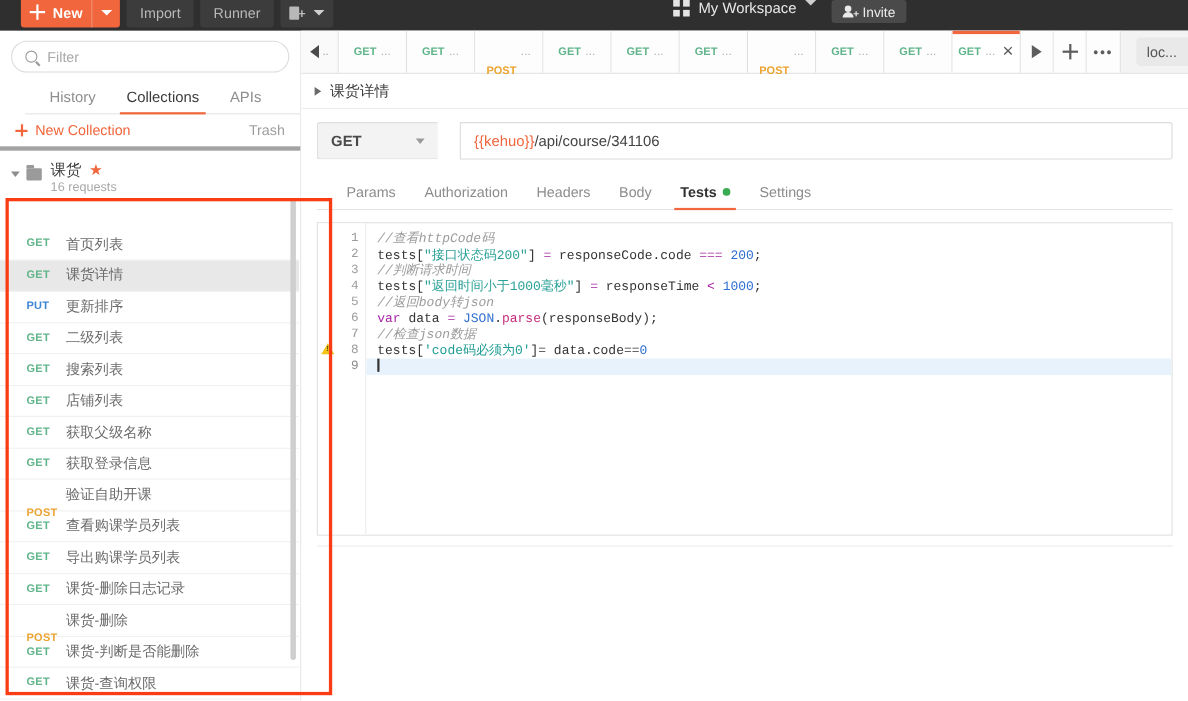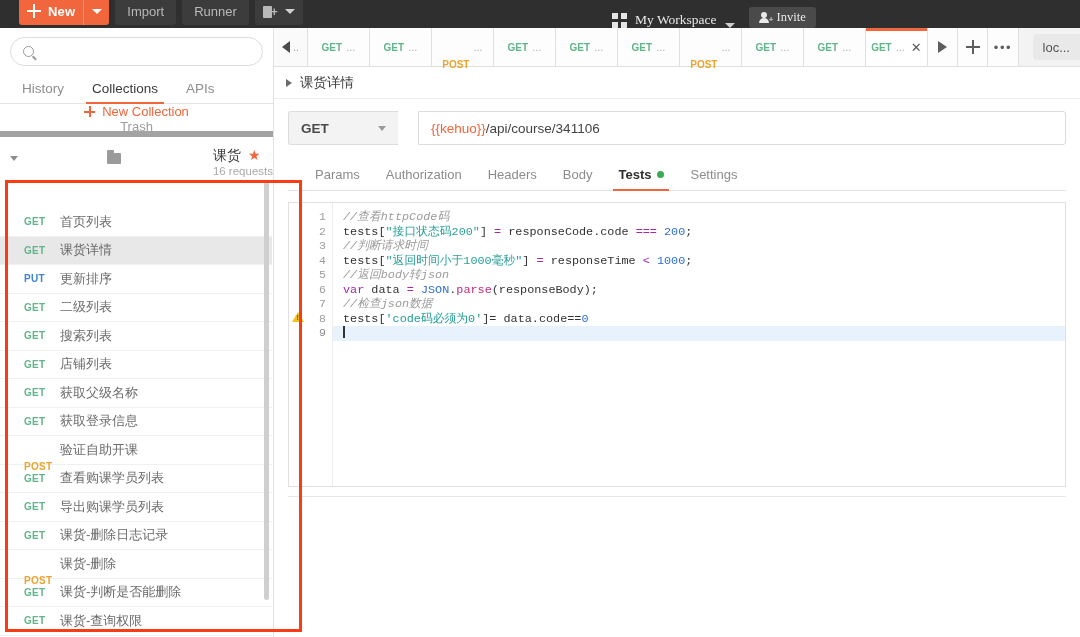--- a/index.html
+++ b/index.html
@@ -57,21 +57,21 @@
     content: ""; position: absolute; left: 0; top: 1px; width: 9px; height: 12px;
     background: #b8b8b8; border-radius: 1px;
   }
   .folder-new-ico::after {
     content: "+"; position: absolute; left: 8px; top: 1px;
     color: #b8b8b8; font-size: 12px; line-height: 12px; font-weight: 700;
   }
 
   .tb-center {
     position: absolute; left: 612px; top: 0; height: 28px;
-    display: flex; align-items: flex-end; gap: 8px; font-family: Liberation Serif, serif;
+    display: flex; align-items: flex-start; gap: 8px;
   }
   .ws-grid { display: grid; grid-template-columns: 6px 6px; grid-gap: 3px; }
   .ws-grid i { display: block; width: 6px; height: 6px; background: #e4e4e4; }
   .ws-name { color: #e8e8e8; font-size: 13.5px; }
   .invite-btn {
     height: 21px; background: #4a4a4a; border-radius: 3px;
     display: flex; align-items: center; gap: 5px; padding: 0 10px;
     color: #eaeaea; font-size: 12.5px; margin-left: 6px;
   }
   .person-ico { position: relative; width: 13px; height: 12px; }
@@ -105,44 +105,44 @@
     width: 5px; height: 1.6px; background: #9b9b9b; transform: rotate(45deg);
   }
   .filter-input {
     border: none; outline: none; font-size: 13px; color: #555;
     font-family: inherit; width: 100%; background: transparent;
   }
   .filter-input::placeholder { color: #a8a8a8; }
 
   .side-tabs {
     display: flex; align-items: flex-end; height: 32px;
-    border-bottom: 1px solid #e4e4e4; padding: 0 8px;
+    border-bottom: 1px solid #e4e4e4; padding: 0 8px; margin-left: 23px;
   }
   .side-tab {
     font-size: 13.5px; color: #8e8e8e; padding: 0 14px 7px 14px;
     position: relative; white-space: nowrap;
   }
   .side-tab.active { color: #3b3b3b; }
   .side-tab.active::after {
     content: ""; position: absolute; left: 8px; right: 8px; bottom: -1px;
     height: 2px; background: #f1663c;
   }
 
   .collection-actions {
     height: 33px; display: flex; align-items: center; justify-content: space-between;
-    padding: 0 14px 0 14px; border-bottom: 6px solid #a3a3a3; flex-direction: column;
+    padding: 0 14px 0 14px; border-bottom: 4px solid #a3a3a3;
   }
   .new-coll { color: #f1663c; font-size: 13px; display: flex; align-items: center; gap: 7px; }
   .plus-sm { position: relative; width: 11px; height: 11px; display: inline-block; }
   .plus-sm::before, .plus-sm::after { content:""; position:absolute; background:#f1663c; }
   .plus-sm::before { left: 4.5px; top: 0; width: 2px; height: 11px; }
   .plus-sm::after { left: 0; top: 4.5px; width: 11px; height: 2px; }
   .trash-link { color: #9d9d9d; font-size: 13px; text-align: center; }
 
-  .coll-header { display: flex; align-items: flex-start; padding: 9px 0 0 8px; height: 38px; justify-content: space-between; }
+  .coll-header { display: flex; align-items: flex-start; padding: 9px 0 0 8px; height: 38px; }
   .tri-down {
     width: 0; height: 0; border-left: 4.5px solid transparent;
     border-right: 4.5px solid transparent; border-top: 5px solid #8d8d8d;
     margin: 10px 6px 0 2px;
   }
   .folder-ico { width: 14px; height: 11px; background: #9a9a9a; border-radius: 1px; margin: 7px 8px 0 0; position: relative; }
   .folder-ico::before {
     content: ""; position: absolute; left: 0; top: -3px; width: 7px; height: 3px;
     background: #9a9a9a; border-radius: 1px 1px 0 0;
   }
@@ -356,20 +356,21 @@
           </span>
         <span>Invite</span>
       </span>
     </div>
   </div>
 
   <div class="sidebar">
     <div class="filter-wrap">
       <div class="filter-box">
         <span class="mag"></span>
+        <input class="filter-input" type="text" placeholder="Filter" style="">
       </div>
     </div>
 
     <div class="side-tabs">
       <div class="side-tab">History</div>
       <div class="side-tab active">Collections</div>
       <div class="side-tab">APIs</div>
     </div>
 
     <div class="collection-actions">

